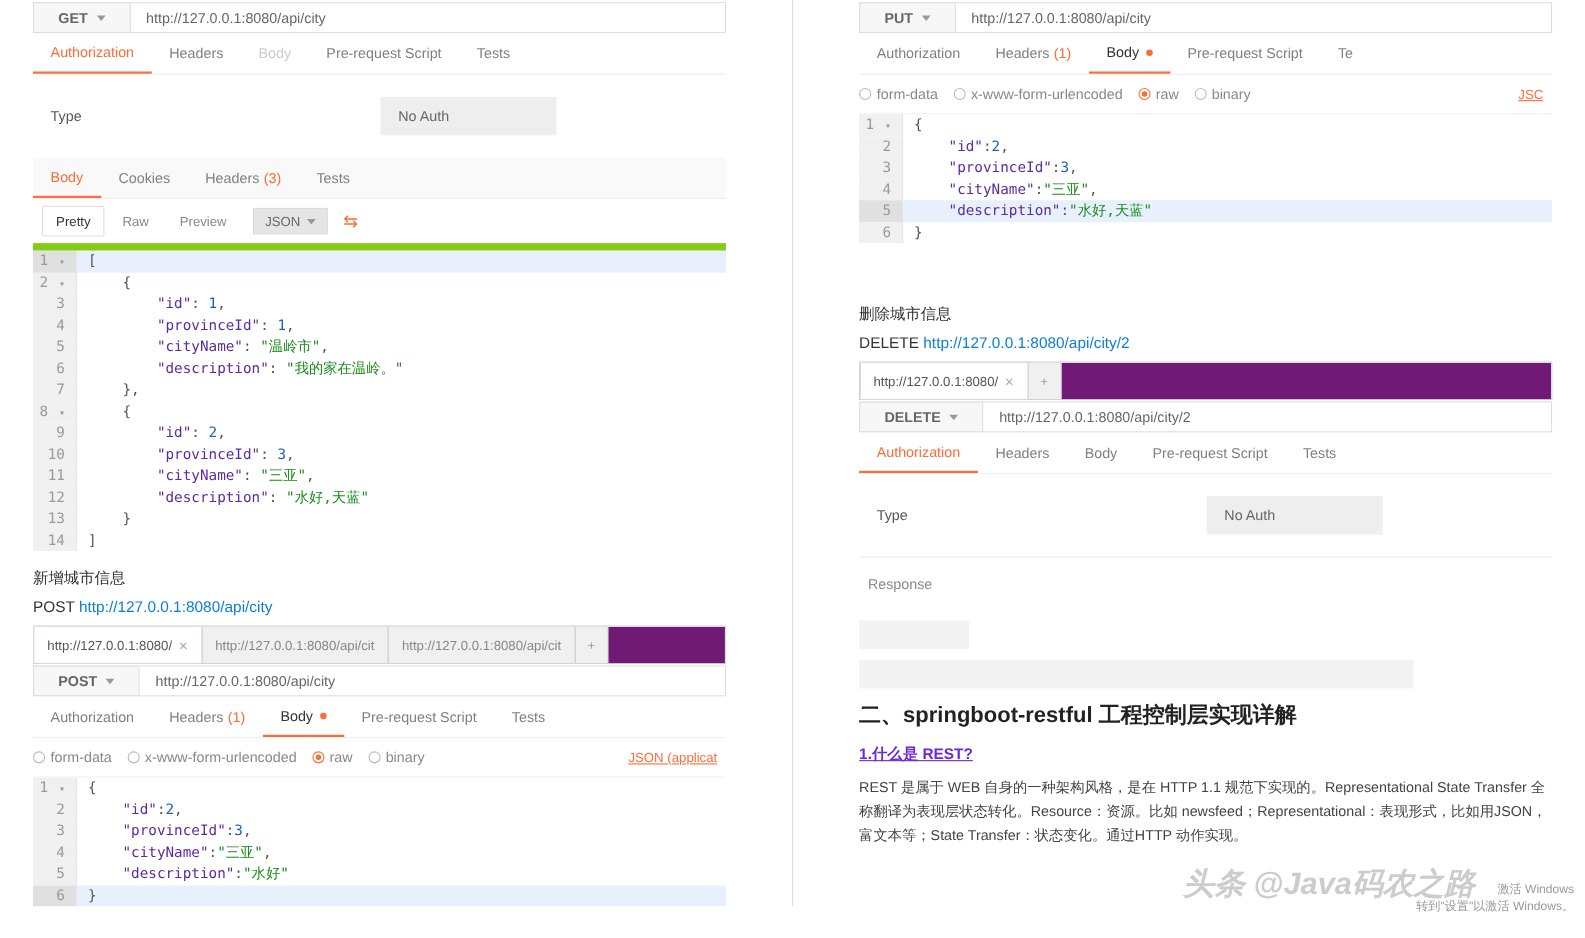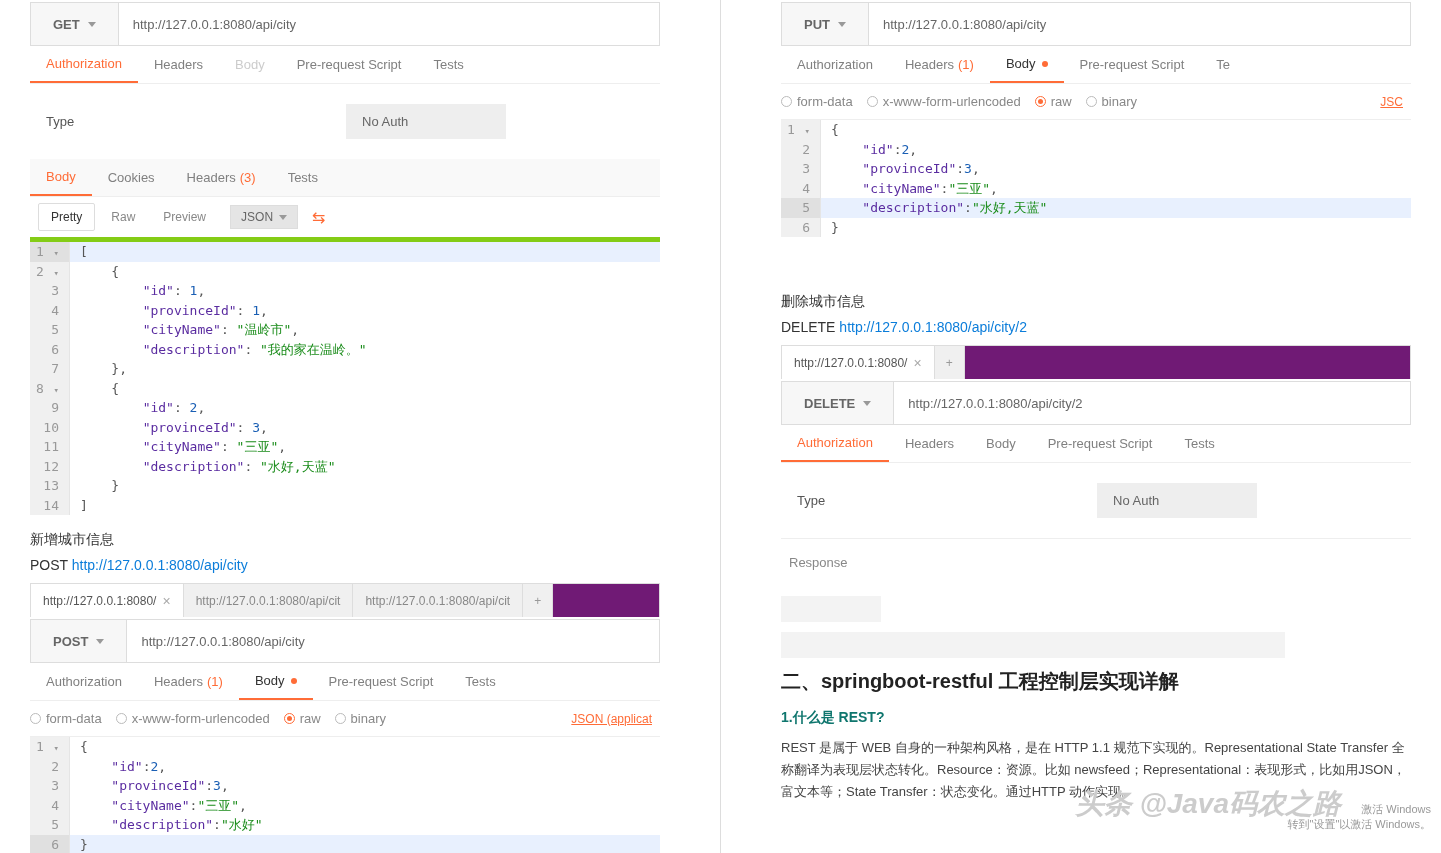--- a/index.html
+++ b/index.html
@@ -1,37 +1,37 @@
 <!DOCTYPE html>
 <html><head>
 <meta charset="utf-8">
 <style>
 * { box-sizing: border-box; margin: 0; padding: 0; }
 body { font-family: -apple-system, "Helvetica Neue", Arial, sans-serif; font-size: 13px; color: #555; background: #fff; }
 .columns { display: flex; gap: 40px; padding: 0 30px; }
 .col { flex: 1; min-width: 0; }
 .divider { width: 1px; background: #ddd; margin: 0 20px; }
 
-.method-bar { display: flex; border: 1px solid #ddd; background: #f7f7f7; height: 44px; margin-top: 2px; }
+.method-bar { display: flex; border: 1px solid #ddd; background: #f7f7f7; height: 28px; margin-top: 2px; }
 .method-btn { display: flex; align-items: center; gap: 8px; padding: 0 22px; border-right: 1px solid #ddd; font-weight: 600; color: #666; cursor: pointer; }
 .chevron { display: inline-block; width: 0; height: 0; border-left: 4px solid transparent; border-right: 4px solid transparent; border-top: 5px solid #999; }
 .url-input { flex: 1; display: flex; align-items: center; padding: 0 14px; background: #fff; color: #666; }
 
 .tabs { display: flex; border-bottom: 1px solid #eee; height: 38px; font-size: 13px; }
 .tab { padding: 0 16px; display: flex; align-items: center; color: #808080; cursor: pointer; gap: 4px; }
 .tab.active { color: #ff6c37; border-bottom: 2px solid #ff6c37; font-weight: 500; }
 .tab.dark { color: #333; }
 .tab .count { color: #ff6c37; }
 .tab .dot { width: 6px; height: 6px; background: #ff6c37; border-radius: 50%; display: inline-block; margin-left: 2px; }
 
 .auth-row { display: flex; padding: 20px 16px; align-items: center; }
 .auth-label { width: 300px; color: #555; }
 .auth-select { background: #eee; padding: 10px 16px; color: #666; width: 160px; }
 
-.view-bar { display: flex; align-items: center; padding: 6px 8px; gap: 4px; border-bottom: 5px solid #84cc16; }
+.view-bar { display: flex; align-items: center; padding: 6px 8px; gap: 4px; border-bottom: 7px solid #84cc16; }
 .vbtn { padding: 6px 12px; color: #888; cursor: pointer; font-size: 12px; }
 .vbtn.va { color: #333; background: #fff; border: 1px solid #ddd; border-radius: 2px; }
 .json-dd { display: flex; align-items: center; gap: 6px; padding: 4px 10px; border: 1px solid #ddd; background: #e5e5e5; margin-left: 8px; color: #666; font-size: 12px; }
 .wrap-icon { color: #ff6c37; font-size: 16px; margin-left: 10px; }
 
 .code { font-family: "SF Mono", Monaco, Consolas, monospace; font-size: 13px; line-height: 1.5; background: #fff; }
 .code-line { display: flex; }
 .ln { width: 40px; text-align: right; padding-right: 10px; color: #999; background: #f0f0f0; border-right: 1px solid #e5e5e5; user-select: none; }
 .ln.hl { background: #e0e0e0; }
 .lc { padding-left: 10px; white-space: pre; flex: 1; }
@@ -58,21 +58,21 @@
 .rb { width: 11px; height: 11px; border: 1px solid #bbb; border-radius: 50%; display: inline-block; position: relative; }
 .rb.sel { border-color: #ff6c37; }
 .rb.sel::after { content: ''; position: absolute; top: 2px; left: 2px; width: 5px; height: 5px; background: #ff6c37; border-radius: 50%; }
 .json-link { color: #ff6c37; margin-left: auto; font-size: 12px; text-decoration: underline; }
 
 .resp-label { padding: 16px 8px; color: #888; }
 .gray-box { background: #f3f3f3; height: 26px; margin: 10px 0; }
 .gray-box.sm { width: 100px; }
 
 h2.sec { font-size: 20px; font-weight: 700; color: #222; margin: 8px 0 12px; }
-.sub { font-size: 14px; font-weight: 700; color: #0f766e; margin: 14px 0 10px; }
+.sub { font-size: 14px; font-weight: 700; color: #6d28d9; margin: 14px 0 10px; text-decoration: underline; }
 .para { font-size: 13px; color: #444; line-height: 1.7; }
 
 .watermark { position: fixed; bottom: 30px; right: 100px; font-size: 28px; font-weight: 700; color: #ccc; font-style: italic; pointer-events: none; }
 .winmark { position: fixed; bottom: 22px; right: 10px; font-size: 11px; color: #999; text-align: right; line-height: 1.3; }
 </style>
 </head>
 <body>
 
 <div class="columns">
 

